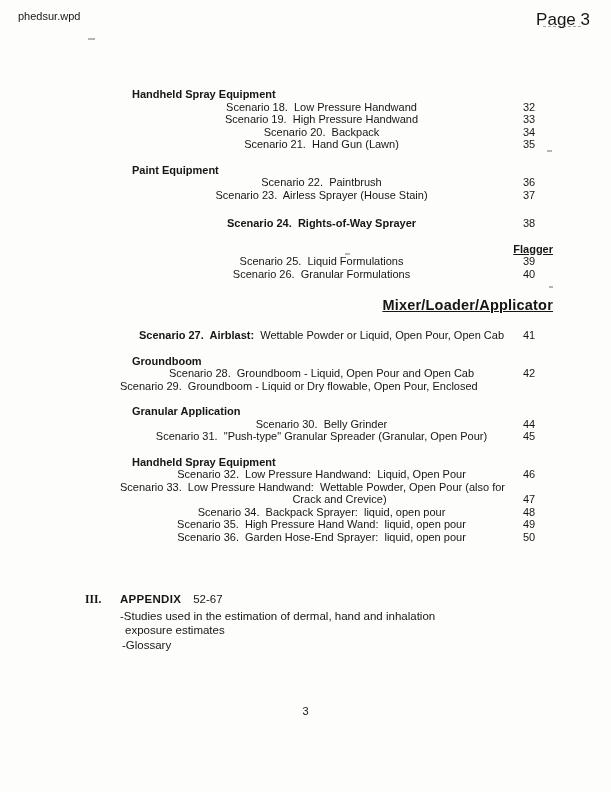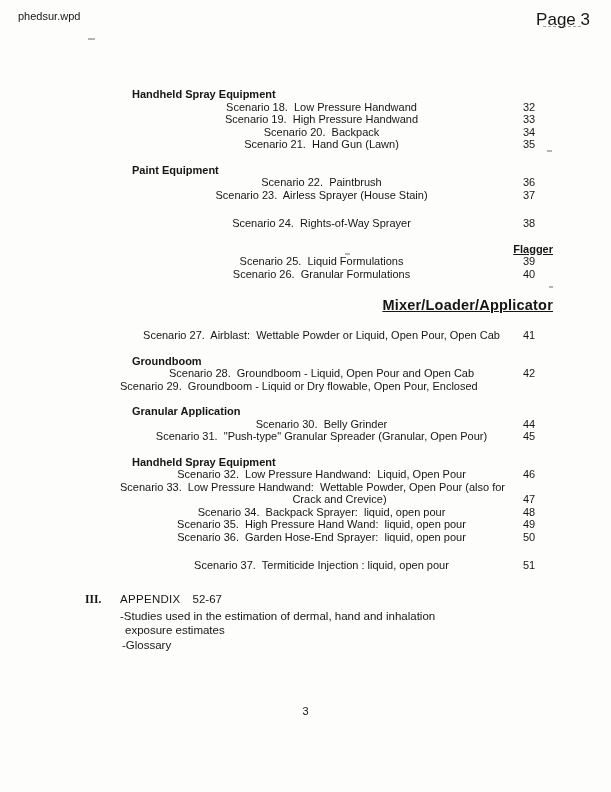--- a/index.html
+++ b/index.html
@@ -25,26 +25,26 @@
   .toc-heading { font-weight: bold; margin-top: 13px; white-space: pre-wrap; padding-left: 12px; }
   .toc-heading.first { margin-top: 0; }
   .toc-heading.underline { text-decoration: underline; text-align: right; }
   .toc-big { font-size: 14.5px; line-height: 16px; margin-top: 17px; letter-spacing: .2px; }
   .toc-row { display: flex; }
   .toc-row.toc-entry { margin-top: 16px; }
   .toc-line { white-space: pre-wrap; }
   .toc-text { flex: 1; white-space: pre-wrap; text-align: center; }
   .toc-text.indent2 { padding-left: 36px; }
   .toc-page { flex: none; width: 30px; }
-  .toc b { font-weight: normal; }
+  .toc b { font-weight: bold; }
 
   .appendix { position: absolute; left: 85px; top: 592px; width: 470px; font-size: 11.5px; line-height: 14.5px; }
   .app-title-row { display: flex; align-items: baseline; }
   .app-numeral { display: inline-block; width: 35px; font-weight: bold; font-family: Liberation Serif, serif; }
-  .app-title { font-weight: normal; letter-spacing: .3px; }
+  .app-title { font-weight: bold; letter-spacing: .3px; }
   .app-range { margin-left: 12px; }
   .app-note  { margin-left: 35px; margin-top: 2px; white-space: pre-wrap; }
   .app-note2 { margin-left: 40px; white-space: pre-wrap; }
   .app-glossary { margin-left: 37px; margin-top: 0; }
 
   .footer { position: absolute; left: 0; right: 0; top: 705px; text-align: center; font-size: 11px; }
 </style>
 </head>
 <body>
 
@@ -132,24 +132,20 @@
       <span class="toc-page">48</span>
     </div>
     <div class="toc-row">
       <span class="toc-text">Scenario 35.  High Pressure Hand Wand:  liquid, open pour</span>
       <span class="toc-page">49</span>
     </div>
     <div class="toc-row">
       <span class="toc-text">Scenario 36.  Garden Hose-End Sprayer:  liquid, open pour</span>
       <span class="toc-page">50</span>
     </div>
-    <div class="toc-row toc-entry">
-      <span class="toc-text"><b>Scenario 37.  Termiticide Injection</b> : liquid, open pour</span>
-      <span class="toc-page">51</span>
-    </div>
   </div>
 
 <div class="appendix">
   <div class="app-title-row">
     <span class="app-numeral">III.</span>
     <span class="app-title">APPENDIX</span>
     <span class="app-range">52-67</span>
   </div>
   <div class="app-note">-Studies used in the estimation of dermal, hand and inhalation</div>
   <div class="app-note2">exposure estimates</div>

